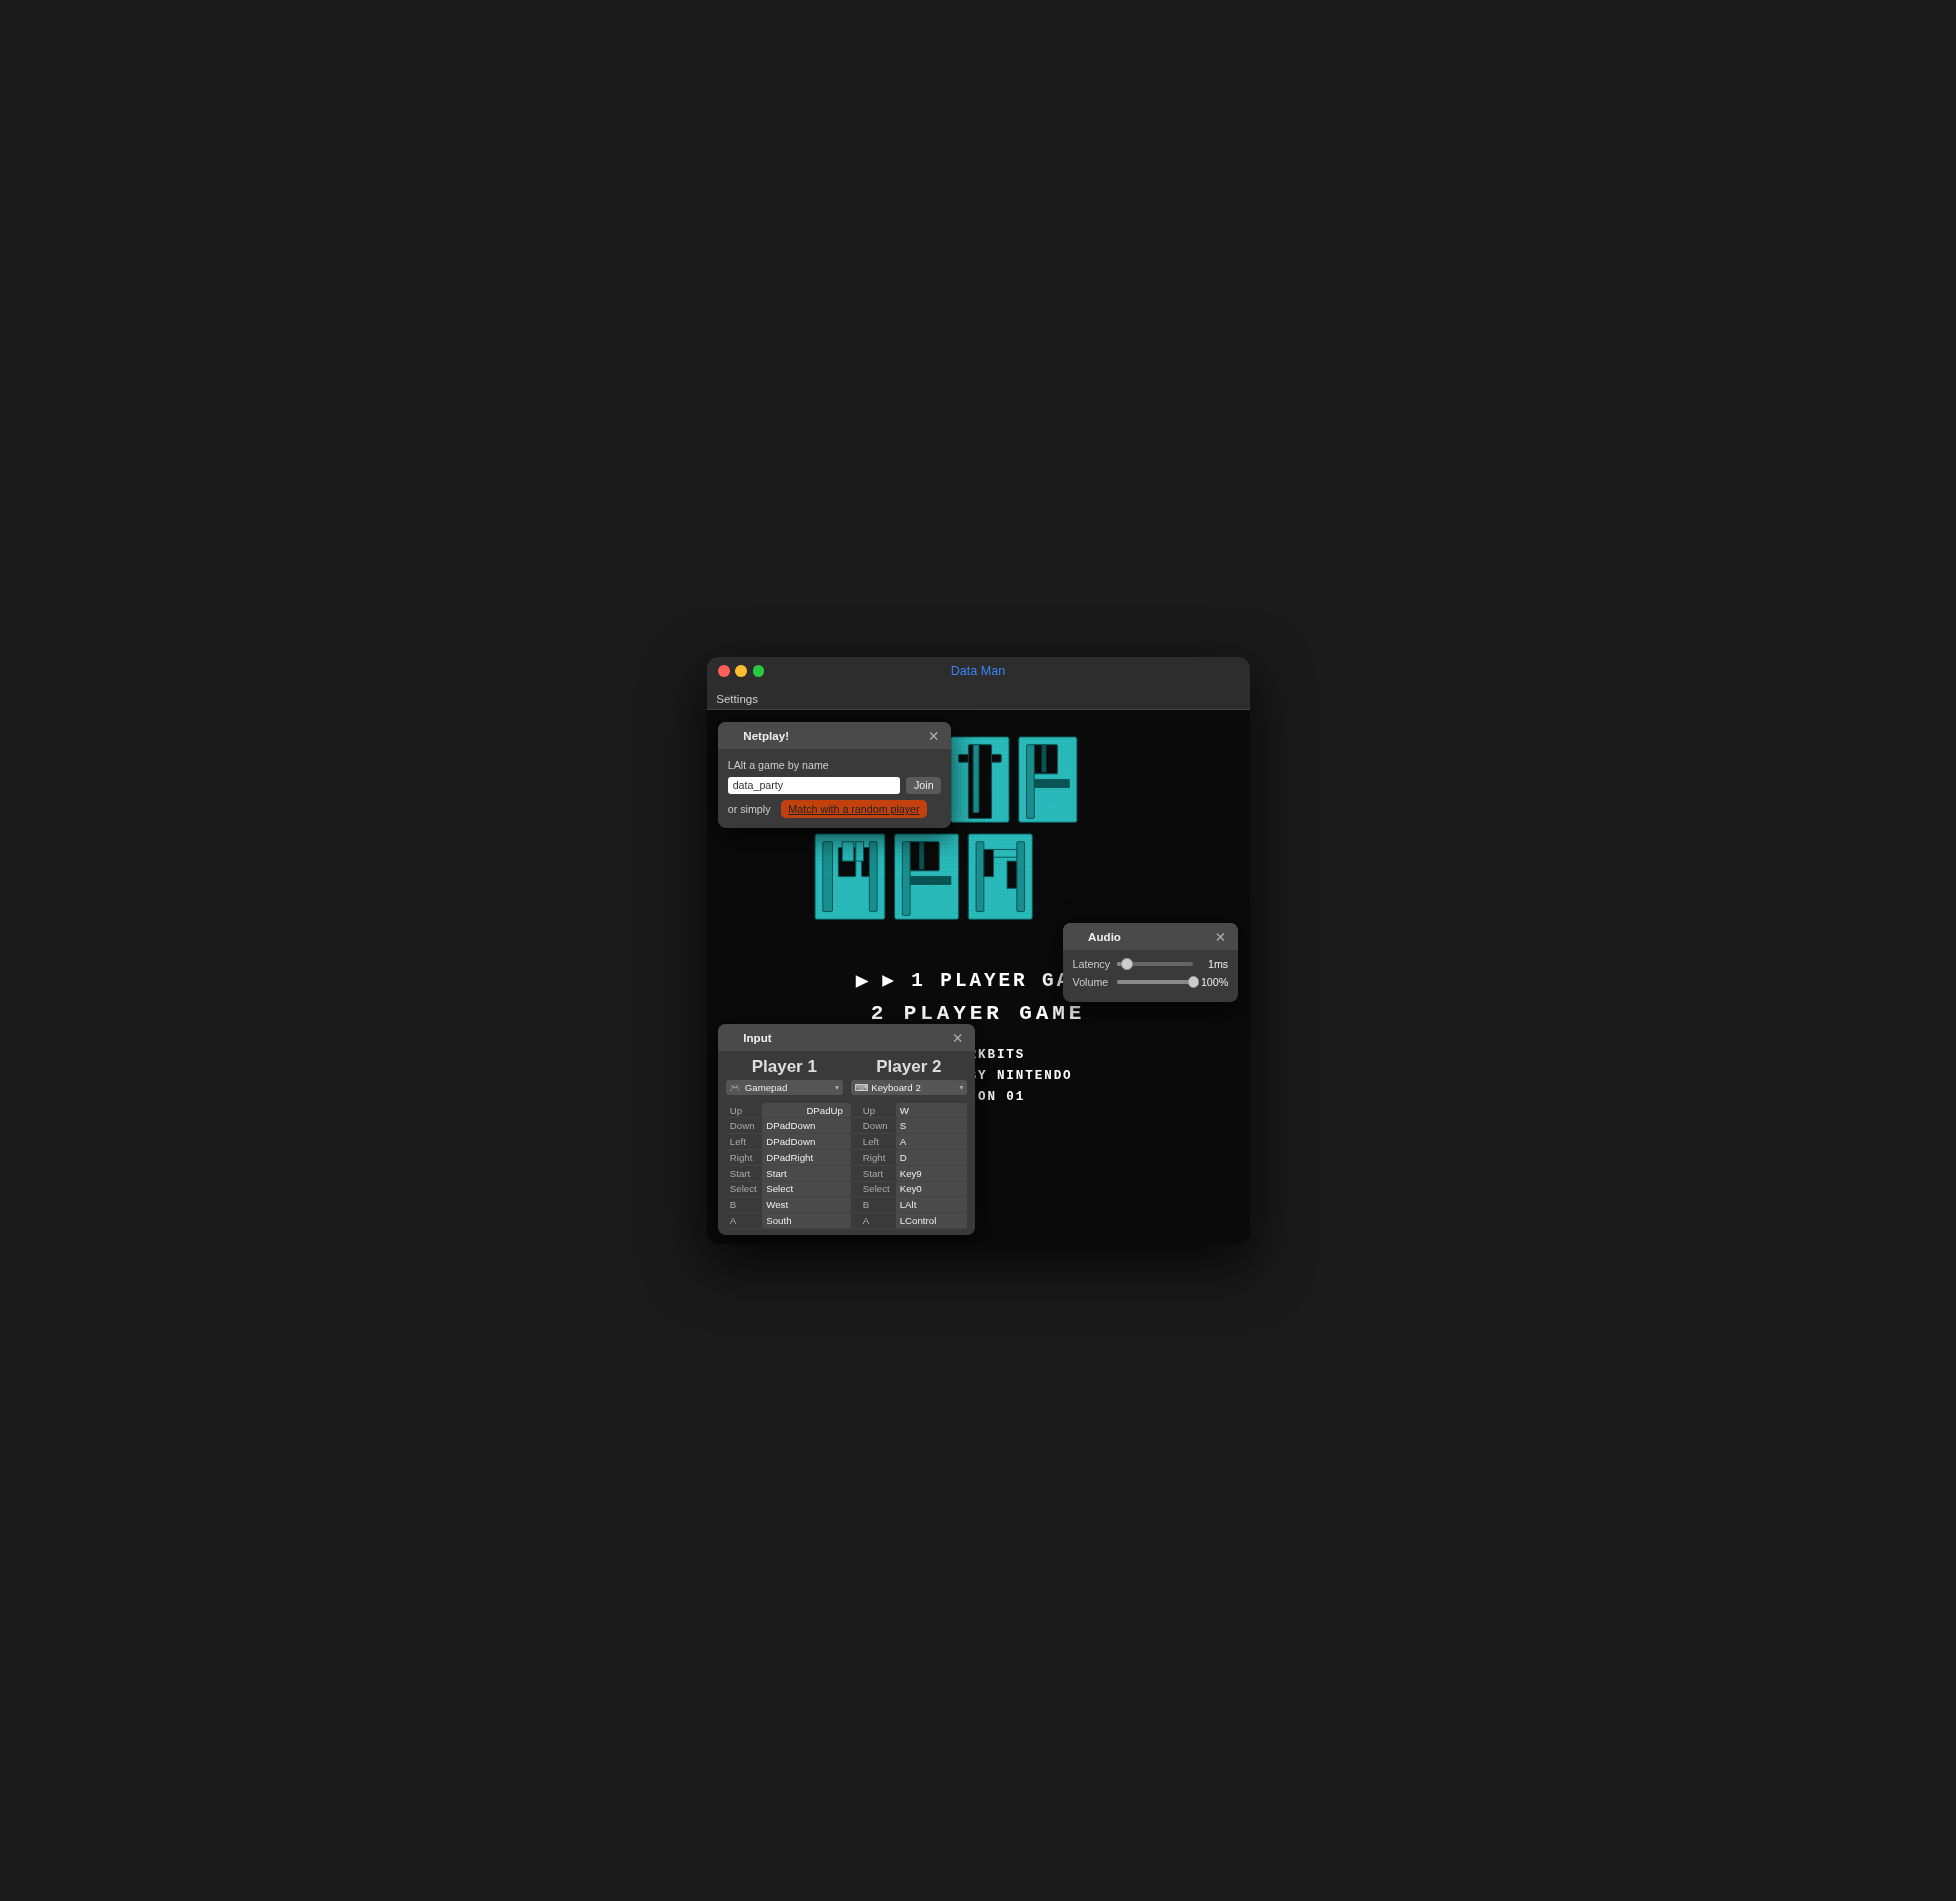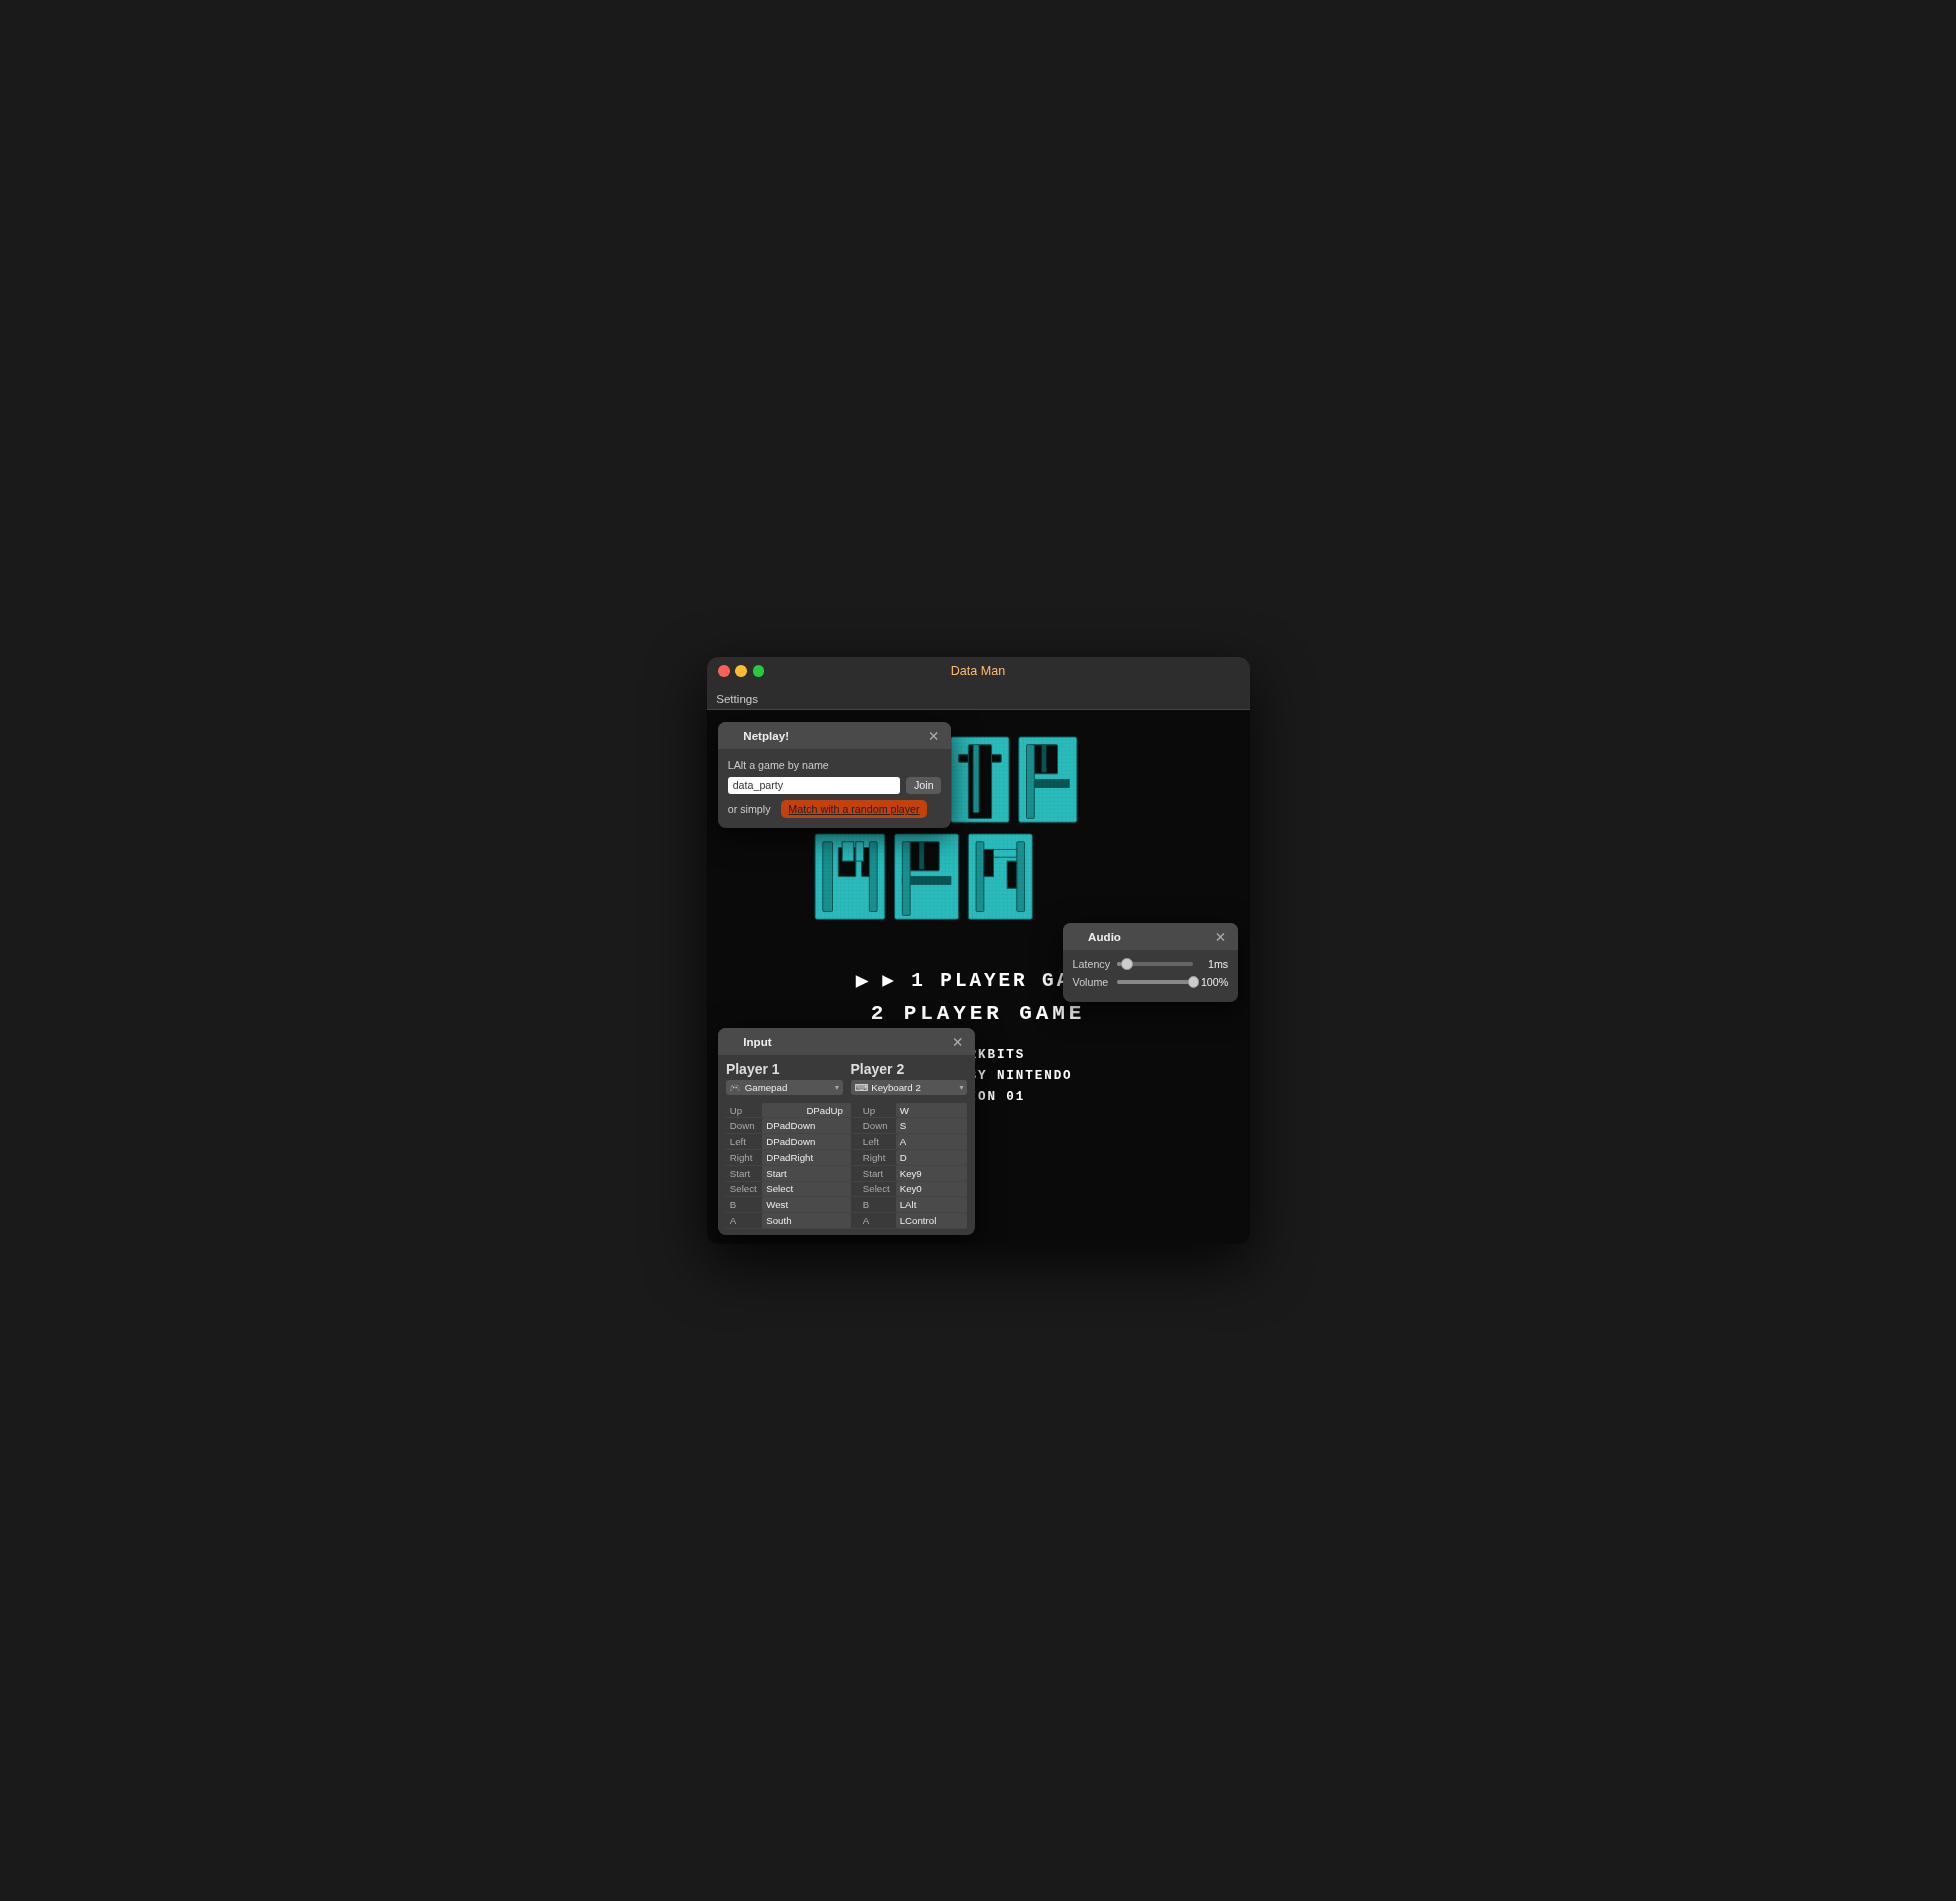--- a/index.html
+++ b/index.html
@@ -37,21 +37,21 @@
       border-radius: 50%;
       cursor: pointer;
     }
     .tl-close { background: #ff5f57; }
     .tl-min { background: #febc2e; }
     .tl-max { background: #28c840; }
     .window-title {
       position: absolute;
       left: 50%;
       transform: translateX(-50%);
-      color: #fdba74;
+      color: #3b82f6;
       font-size: 12.6px;
       font-weight: 500;
     }
     .menubar {
       background: #2d2d2d;
       padding: 2.9px 9.7px;
       border-bottom: 1px solid #444;
     }
     .menubar span {
       color: #ccc;
@@ -245,23 +245,24 @@
       background: #3a3a3a;
       border-radius: 7.8px;
       box-shadow: 0 7.8px 29px rgba(0,0,0,0.7);
       z-index: 10;
     }
     .input-body {
       padding: 5.8px 7.8px;
     }
     .player-label {
       color: #ddd;
-      font-size: 14px;
+      font-size: 17px;
       font-weight: 600;
       margin-bottom: 2.9px;
+      text-align: center;
     }
     .device-select {
       display: flex;
       align-items: center;
       background: #555;
       border-radius: 2.9px;
       padding: 1.9px 3.9px;
       margin-bottom: 3.9px;
       font-size: 9.7px;
       color: #eee;

